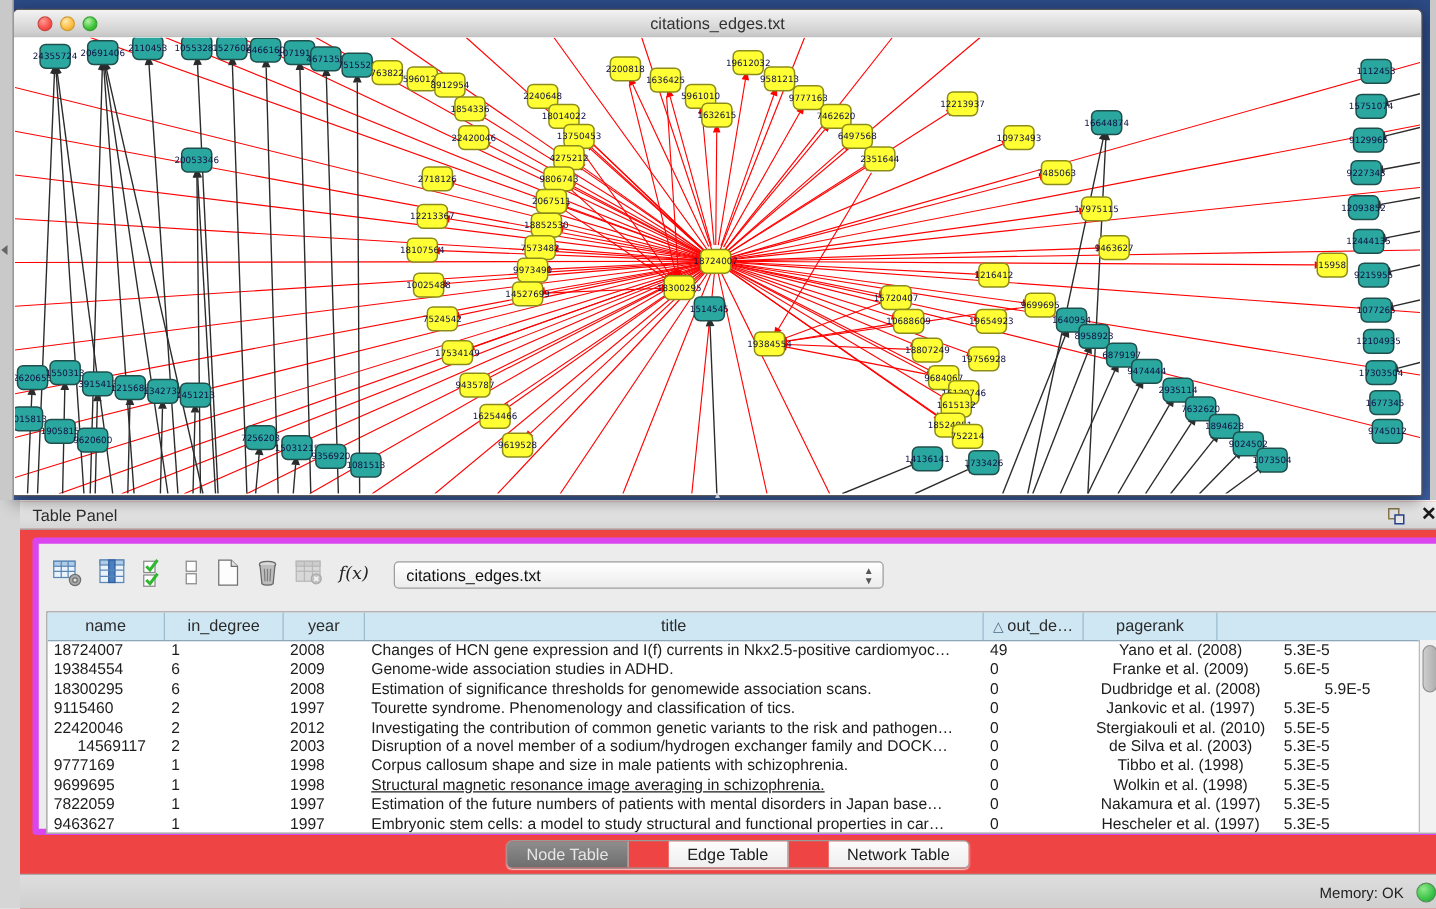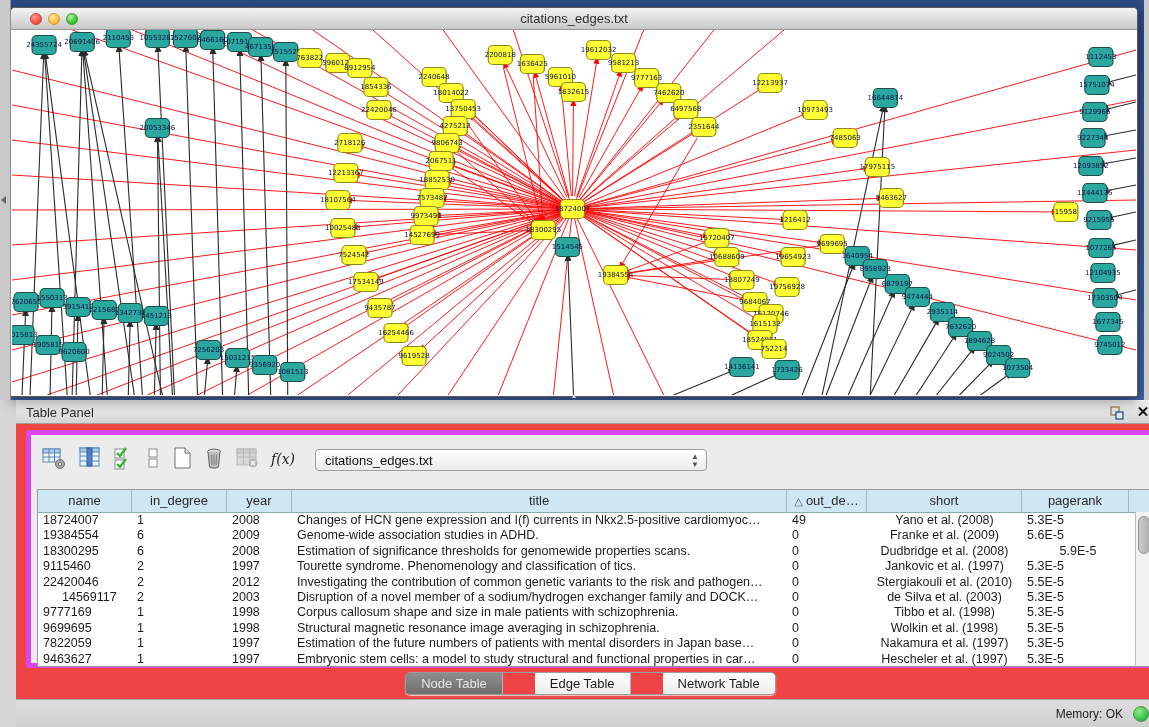--- a/index.html
+++ b/index.html
@@ -860,21 +860,20 @@
       </div>
     </div>
 
     <div class="tablewrap">
       <div class="thead" id="thead">
           <div class="th" style="width: 94px;"><span>name</span></div>
           <div class="th" style="width: 95px;"><span>in_degree</span></div>
           <div class="th" style="width: 65px;"><span>year</span></div>
           <div class="th" style="width: 495px;"><span>title</span></div>
           <div class="th" style="width: 80px;"><span class="sortglyph">△ </span><span>out_de…</span></div>
-          <div class="th" style="width: 155px;"><span>short</span></div>
           <div class="th" style="width: 107px;"><span>pagerank</span></div>
         </div>
       <div id="tbody">
           <div class="tr">
             <div class="td" style="width: 94px;">18724007</div>
             <div class="td" style="width: 95px;">1</div>
             <div class="td" style="width: 65px;">2008</div>
             <div class="td" style="width: 495px;">Changes of HCN gene expression and I(f) currents in Nkx2.5-positive cardiomyoc…</div>
             <div class="td" style="width: 80px;">49</div>
             <div class="td center" style="width: 155px;">Yano et al. (2008)</div>
@@ -886,21 +885,21 @@
             <div class="td" style="width: 65px;">2009</div>
             <div class="td" style="width: 495px;">Genome-wide association studies in ADHD.</div>
             <div class="td" style="width: 80px;">0</div>
             <div class="td center" style="width: 155px;">Franke et al. (2009)</div>
             <div class="td" style="width: 107px;">5.6E-5</div>
           </div>
           <div class="tr">
             <div class="td" style="width: 94px;">18300295</div>
             <div class="td" style="width: 95px;">6</div>
             <div class="td" style="width: 65px;">2008</div>
-            <div class="td" style="width: 495px;">Estimation of significance thresholds for genomewide properties scans.</div>
+            <div class="td" style="width: 495px;">Estimation of significance thresholds for genomewide association scans.</div>
             <div class="td" style="width: 80px;">0</div>
             <div class="td center" style="width: 155px;">Dudbridge et al. (2008)</div>
             <div class="td" style="width: 107px; text-align: center;">5.9E-5</div>
           </div>
           <div class="tr">
             <div class="td" style="width: 94px;">9115460</div>
             <div class="td" style="width: 95px;">2</div>
             <div class="td" style="width: 65px;">1997</div>
             <div class="td" style="width: 495px;">Tourette syndrome. Phenomenology and classification of tics.</div>
             <div class="td" style="width: 80px;">0</div>
@@ -931,21 +930,21 @@
             <div class="td" style="width: 65px;">1998</div>
             <div class="td" style="width: 495px;">Corpus callosum shape and size in male patients with schizophrenia.</div>
             <div class="td" style="width: 80px;">0</div>
             <div class="td center" style="width: 155px;">Tibbo et al. (1998)</div>
             <div class="td" style="width: 107px;">5.3E-5</div>
           </div>
           <div class="tr">
             <div class="td" style="width: 94px;">9699695</div>
             <div class="td" style="width: 95px;">1</div>
             <div class="td" style="width: 65px;">1998</div>
-            <div class="td" style="width: 495px;">Structural magnetic resonance image averaging in schizophrenia.</div>
+            <div class="td" style="width: 495px; text-decoration: underline;">Structural magnetic resonance image averaging in schizophrenia.</div>
             <div class="td" style="width: 80px;">0</div>
             <div class="td center" style="width: 155px;">Wolkin et al. (1998)</div>
             <div class="td" style="width: 107px;">5.3E-5</div>
           </div>
           <div class="tr">
             <div class="td" style="width: 94px;">7822059</div>
             <div class="td" style="width: 95px;">1</div>
             <div class="td" style="width: 65px;">1997</div>
             <div class="td" style="width: 495px;">Estimation of the future numbers of patients with mental disorders in Japan base…</div>
             <div class="td" style="width: 80px;">0</div>

